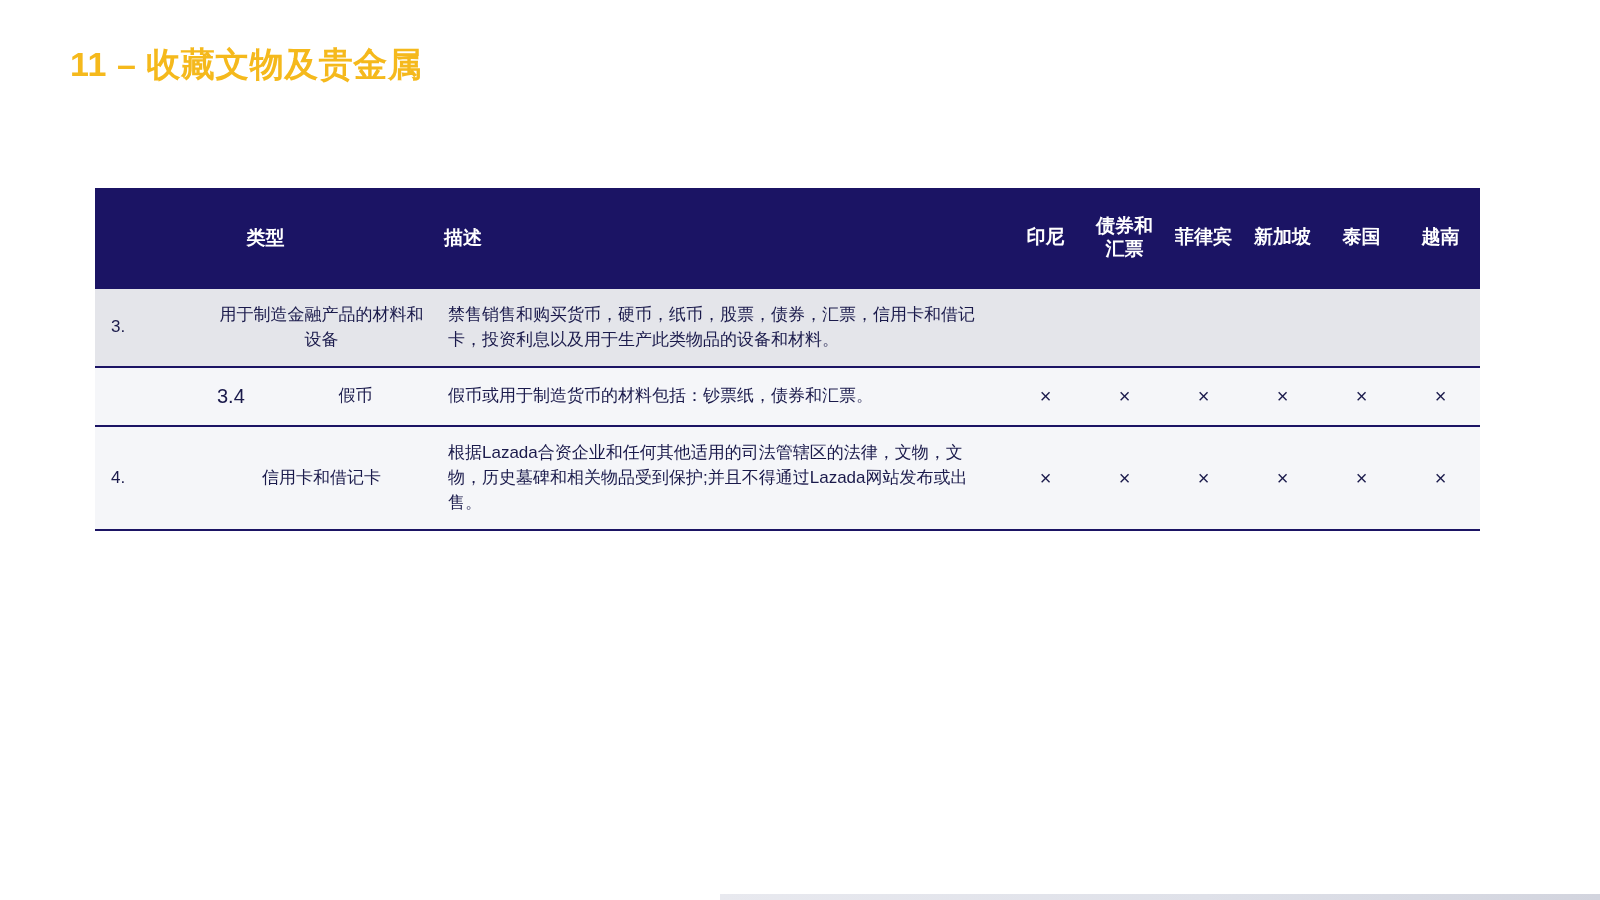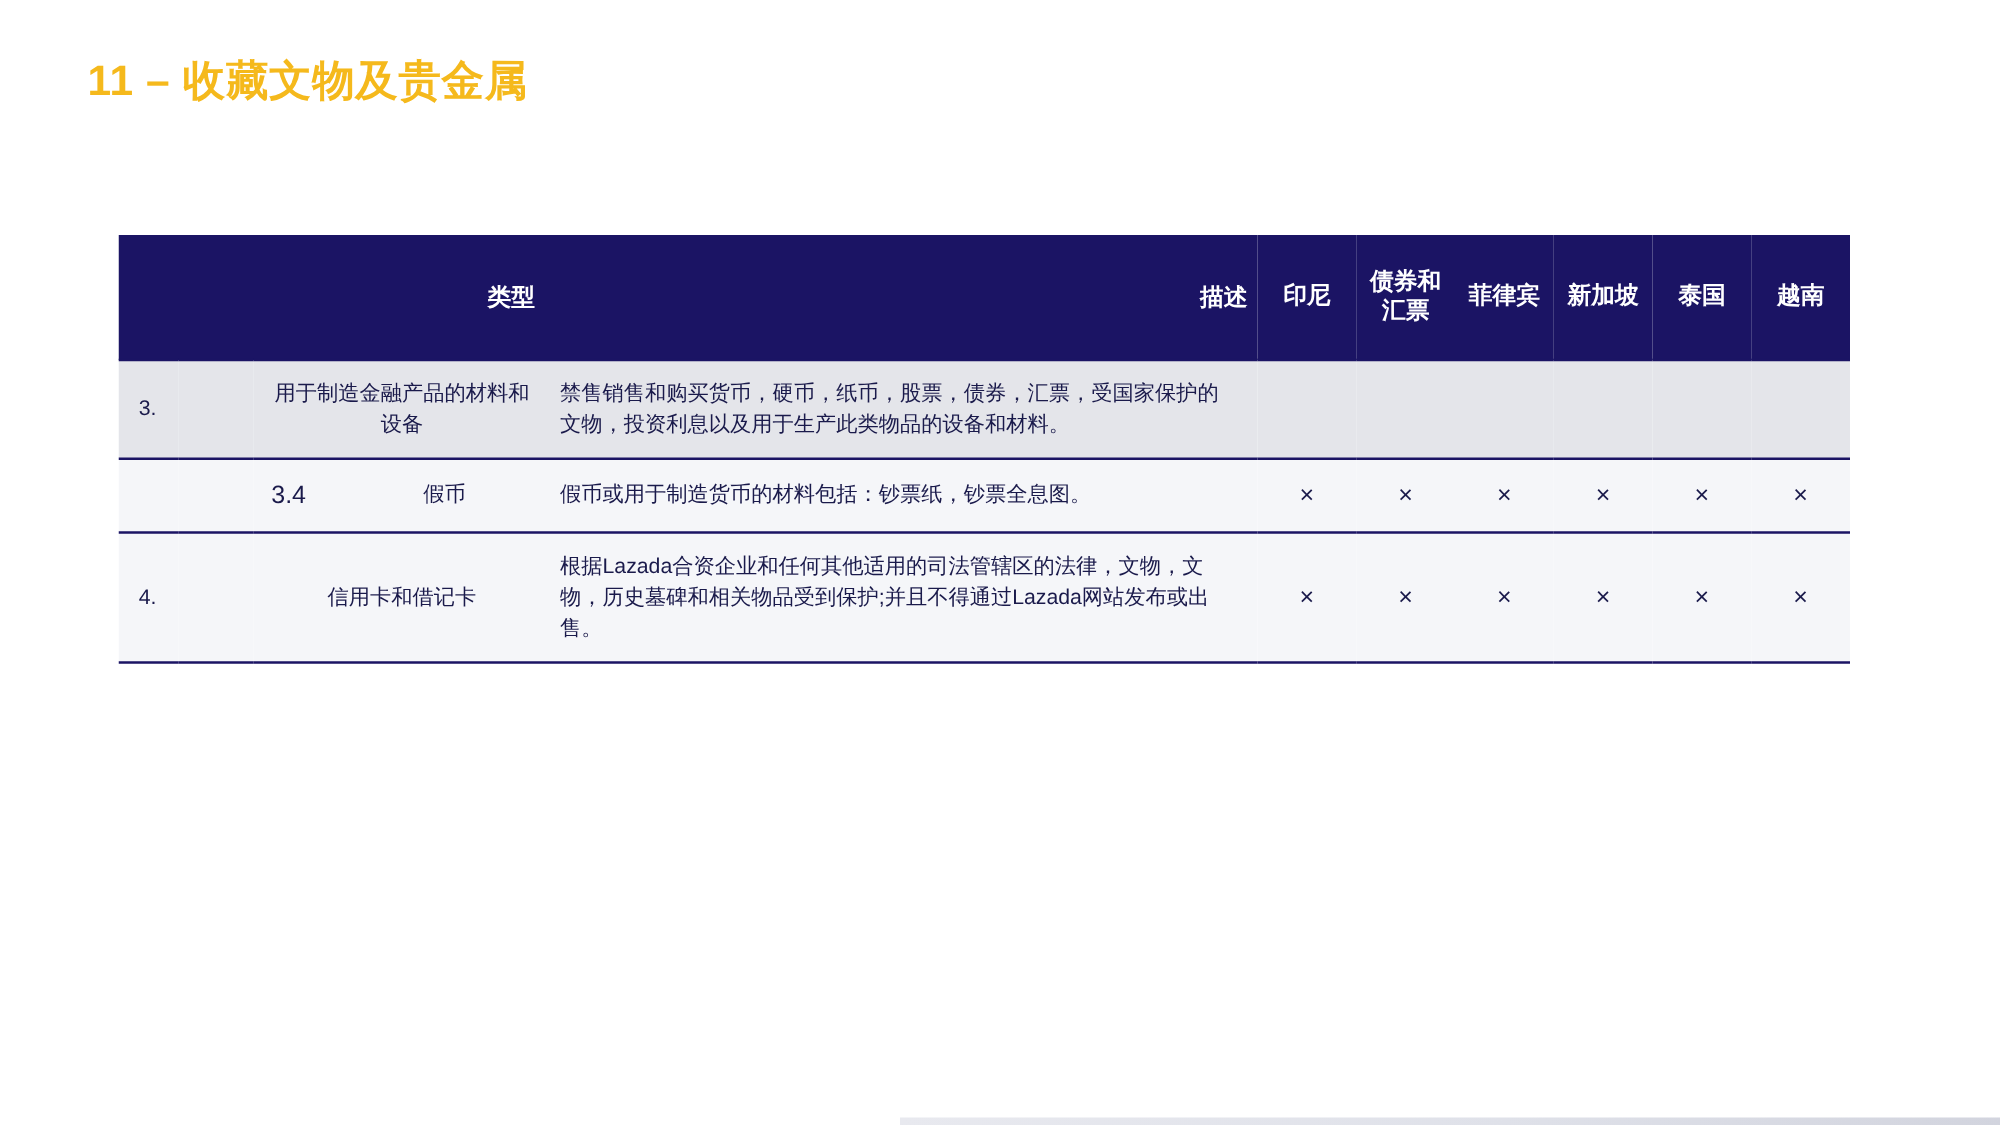--- a/index.html
+++ b/index.html
@@ -53,29 +53,29 @@
     font-size: 19px;
     font-weight: bold;
     vertical-align: middle;
     padding: 10px 8px;
     height: 100px;
     box-sizing: border-box;
     border: none;
   }
 
   thead th.th-type {
-    text-align: right;
+    text-align: center;
     padding-left: 17px;
     vertical-align: bottom;
     padding-bottom: 24px;
     font-weight: normal;
     font-size: 19px;
   }
   thead th.th-desc {
-    text-align: right;
+    text-align: left;
     padding-left: 10px;
     vertical-align: bottom;
     padding-bottom: 24px;
     font-weight: normal;
     font-size: 19px;
   }
   thead th.th-country {
     text-align: center;
     vertical-align: top;
     padding-top: 16px;
@@ -171,34 +171,34 @@
           <th class="th-country">泰国</th>
           <th class="th-country">越南</th>
         </tr>
       </thead>
       <tbody>
 
         <tr class="row-shade">
           <td class="c-num">3.</td>
           <td class="c-subnum"></td>
           <td class="c-label">用于制造金融产品的材料和设备</td>
-          <td class="c-desc">禁售销售和购买货币，硬币，纸币，股票，债券，汇票，受国家保护的文物，投资利息以及用于生产此类物品的设备和材料。</td>
+          <td class="c-desc">禁售销售和购买货币，硬币，纸币，股票，债券，汇票，信用卡和借记卡，投资利息以及用于生产此类物品的设备和材料。</td>
           <td class="c-mark"></td>
           <td class="c-mark"></td>
           <td class="c-mark"></td>
           <td class="c-mark"></td>
           <td class="c-mark"></td>
           <td class="c-mark"></td>
         </tr>
 
         <tr class="row-light">
           <td class="c-num"></td>
           <td class="c-subnum">3.4</td>
           <td class="c-label-indent">假币</td>
-          <td class="c-desc">假币或用于制造货币的材料包括：钞票纸，钞票全息图。</td>
+          <td class="c-desc">假币或用于制造货币的材料包括：钞票纸，债券和汇票。</td>
           <td class="c-mark">×</td>
           <td class="c-mark">×</td>
           <td class="c-mark">×</td>
           <td class="c-mark">×</td>
           <td class="c-mark">×</td>
           <td class="c-mark">×</td>
         </tr>
 
 
         <tr class="row-light">

